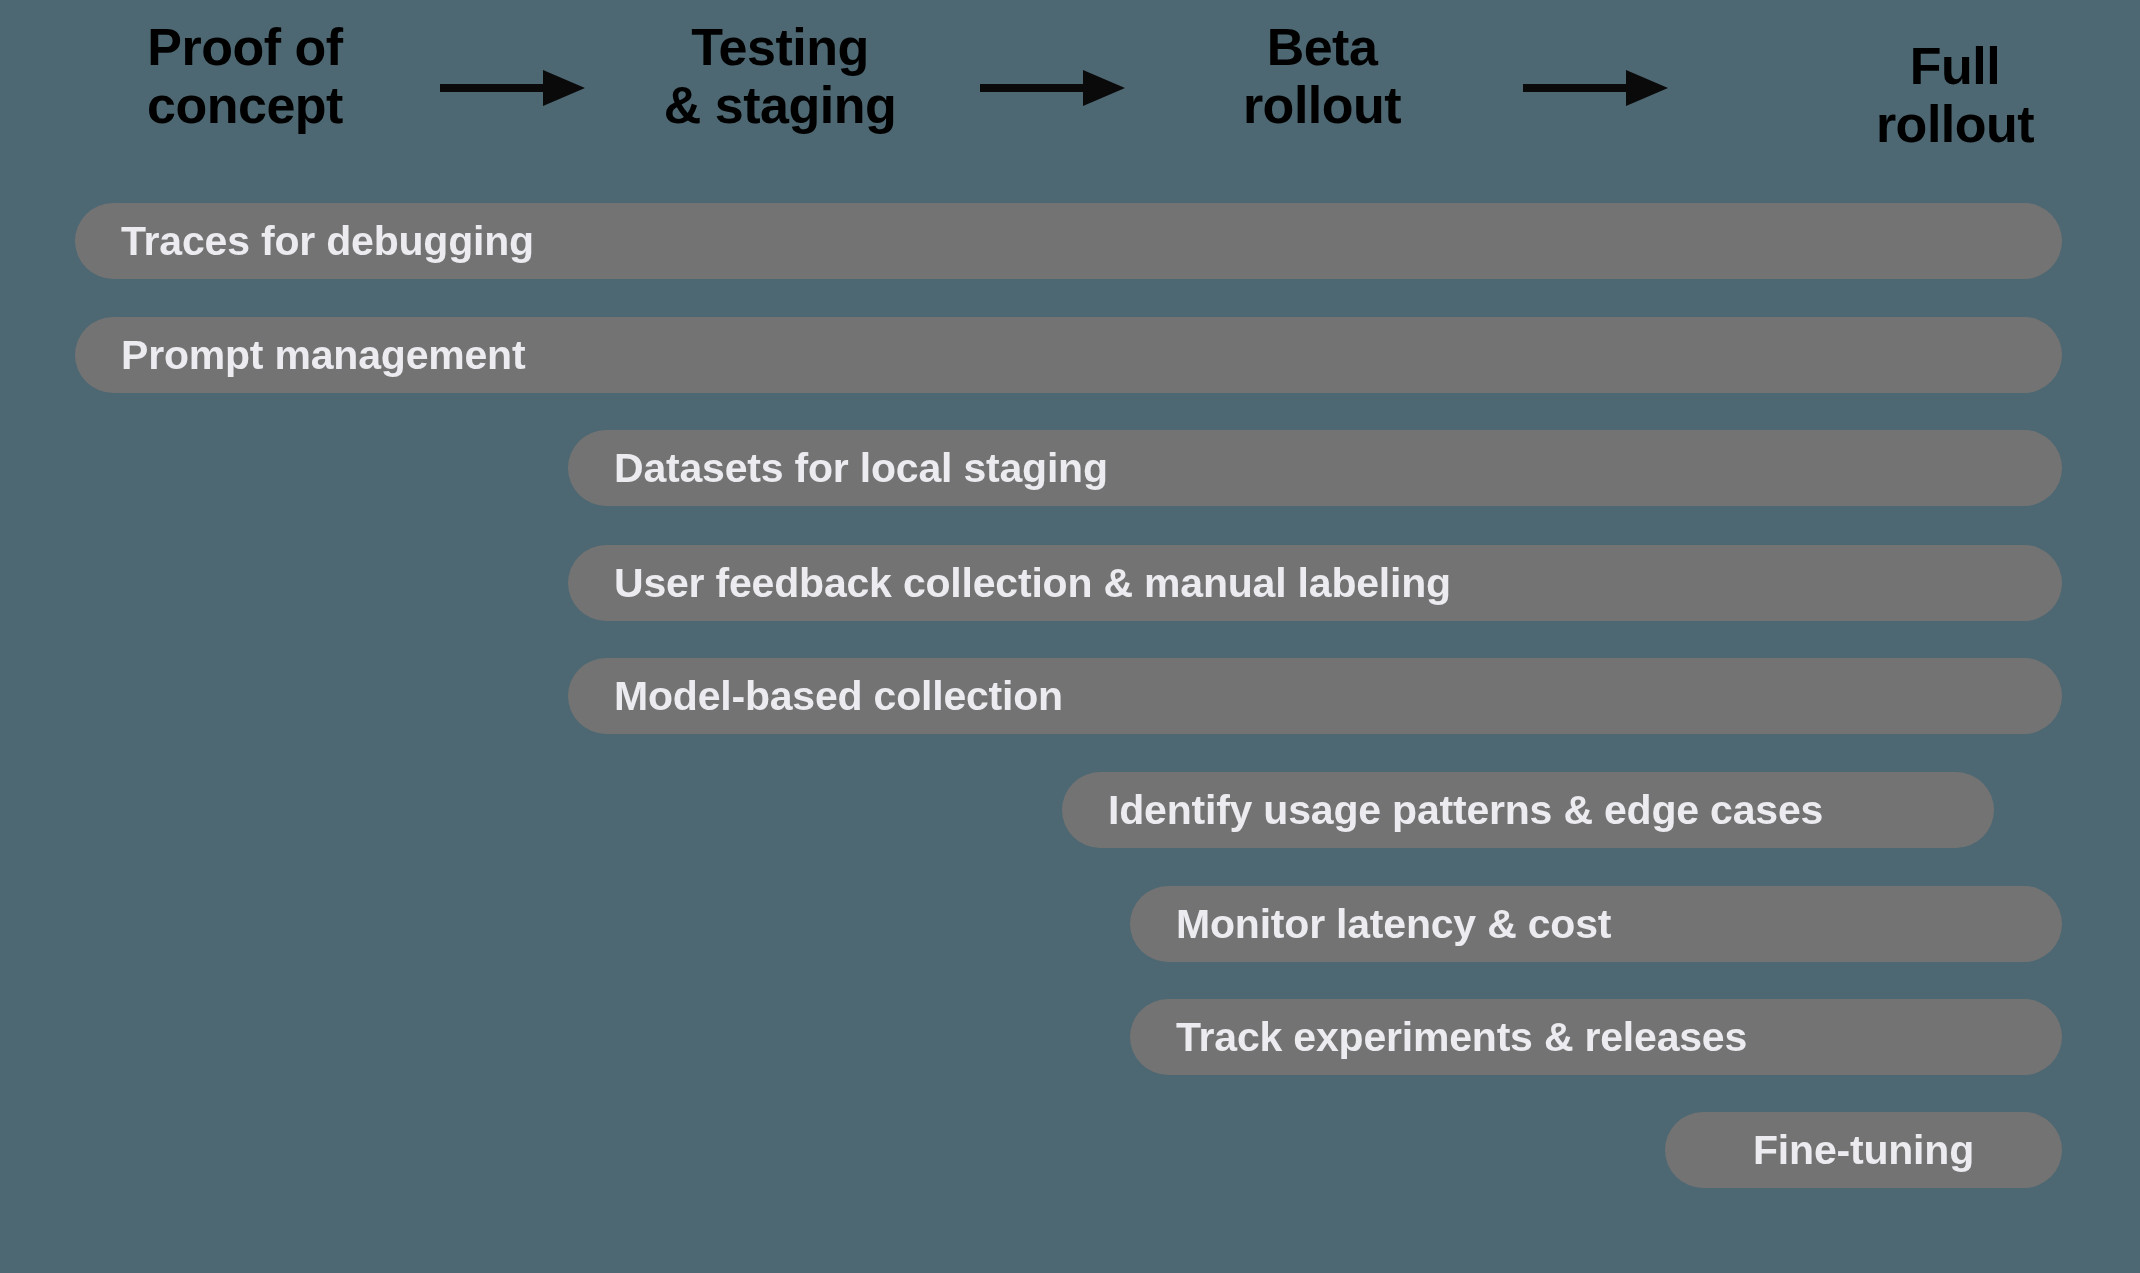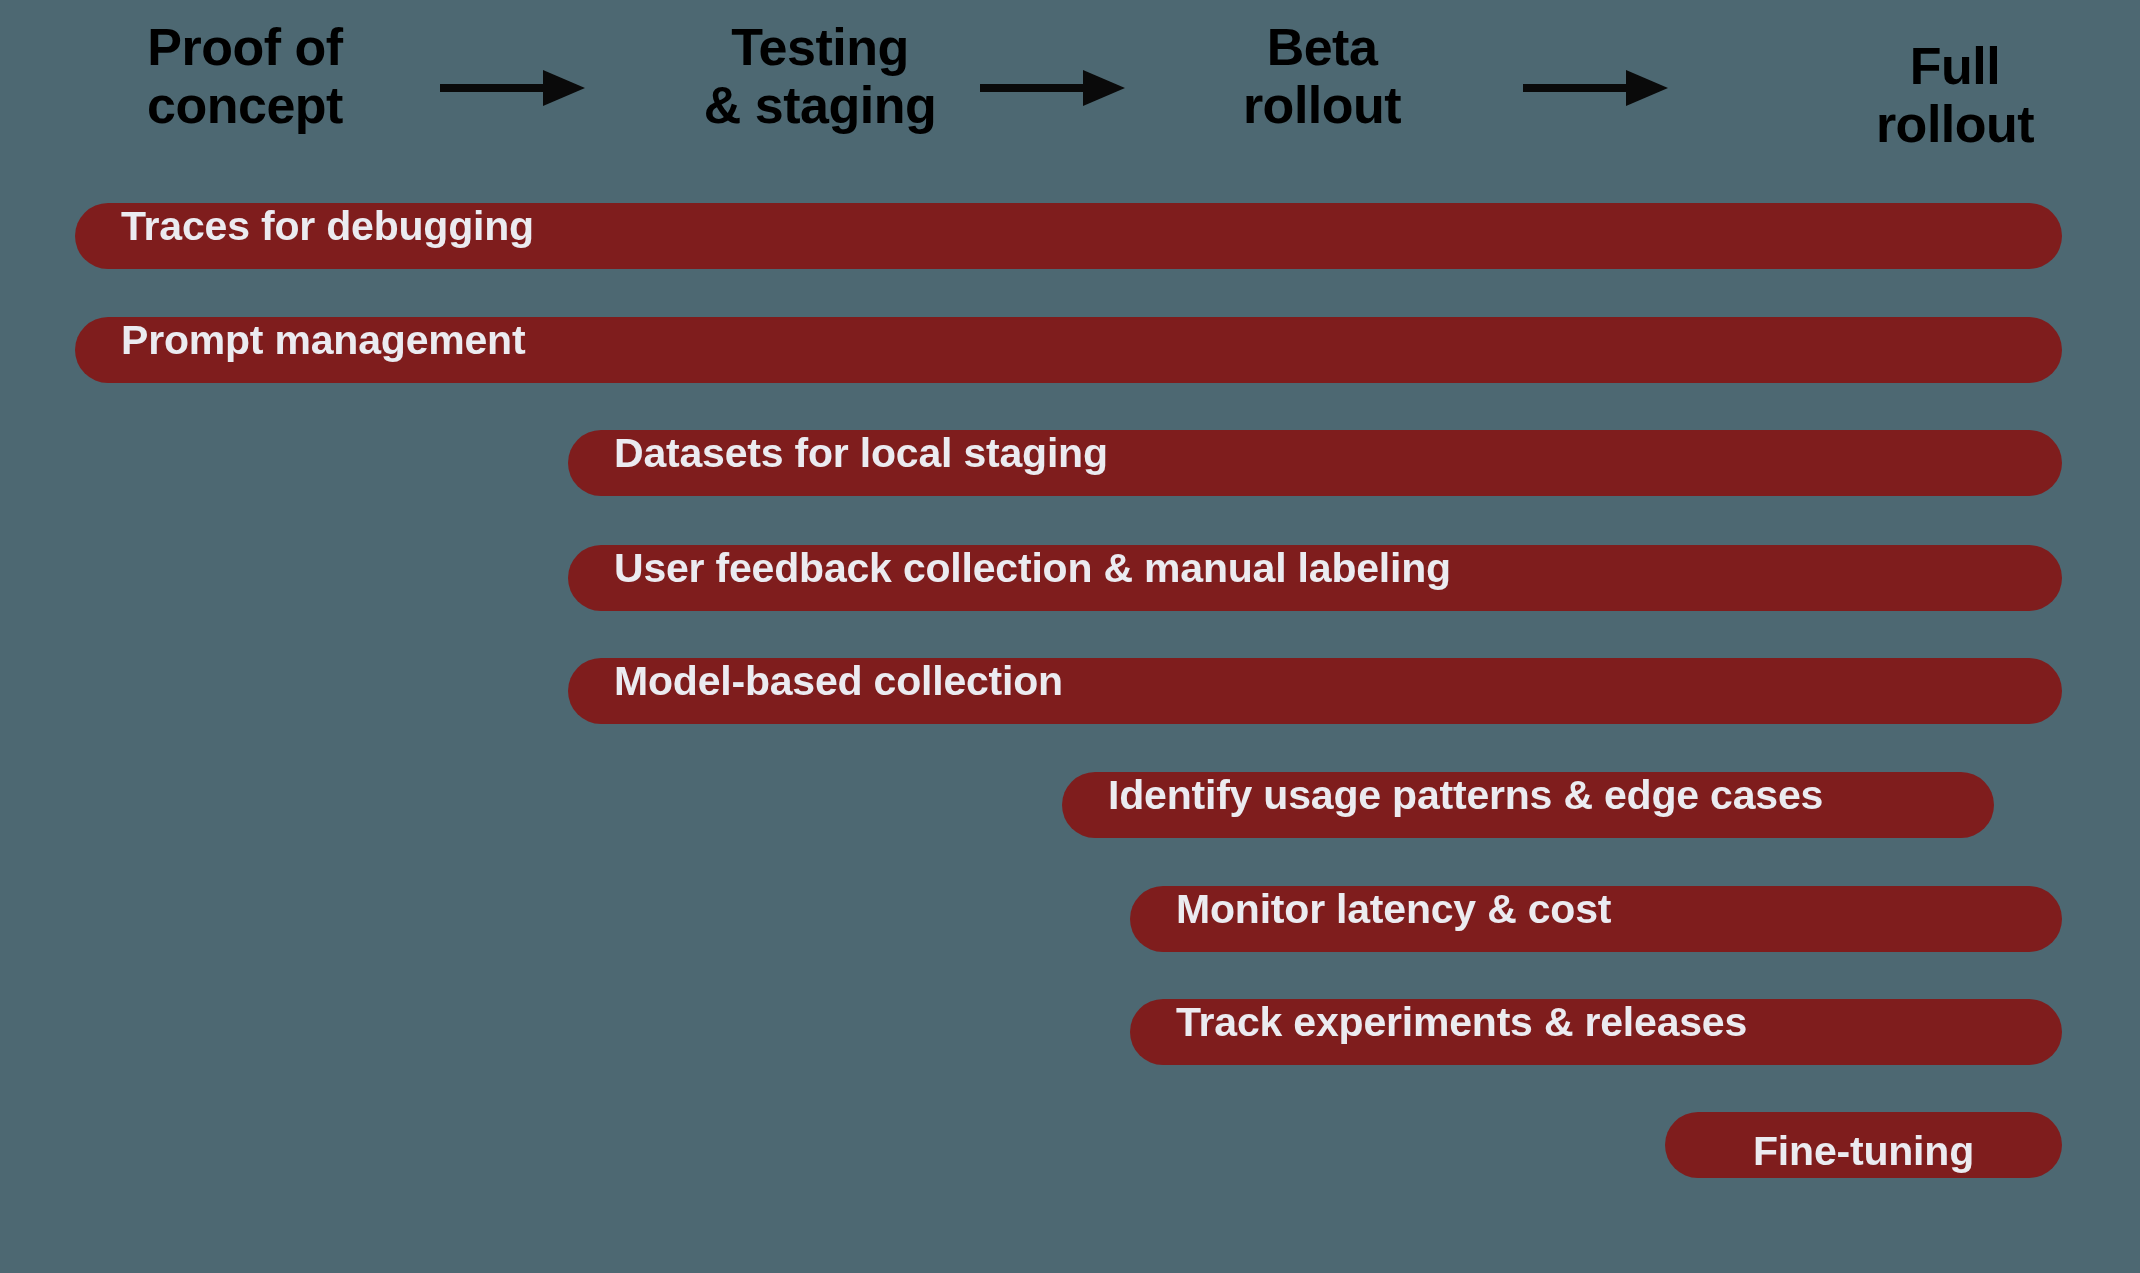--- a/index.html
+++ b/index.html
@@ -22,44 +22,44 @@
     white-space:pre-line;
     letter-spacing:-0.5px;
     transform:translateX(-50%);
   }
   
   .arrow { position:absolute; display:block; }
 
   
   .pill {
     position:absolute;
-    background:#7f1d1d;
+    background:#737373;
     border-radius:999px;
     display:flex;
-    align-items:flex-start;
-    height:66px;
+    align-items:center;
+    height:76px;
   }
   .pill.left-align { justify-content:flex-start; padding-left:46px; }
   .pill.center-align { justify-content:center; padding:16px 30px; }
   .pill-label {
     color:#ebebf0;
     font-weight:bold;
     font-size:41px;
     letter-spacing:-0.2px;
     white-space:nowrap;
   }
 </style>
 </head>
 <body>
 
 <div class="canvas">
   <div id="phases-layer">
       <div class="phase-label" style="left: 245px; top: 18px;">Proof of
 concept</div>
-      <div class="phase-label" style="left: 820px; top: 18px;">Testing
+      <div class="phase-label" style="left: 780px; top: 18px;">Testing
 &amp; staging</div>
       <div class="phase-label" style="left: 1322px; top: 18px;">Beta
 rollout</div>
       <div class="phase-label" style="left: 1955px; top: 18px; margin-top: 19px;">Full
 rollout</div>
     </div>
   <div id="arrows-layer">
       <svg class="arrow" width="145" height="40" viewBox="0 0 145 40" style="left: 440px; top: 68px;">
         <rect x="0" y="16" width="107" height="8" fill="#0a0a0a"></rect>
         <polygon points="103,2 145,20 103,38" fill="#0a0a0a"></polygon>

